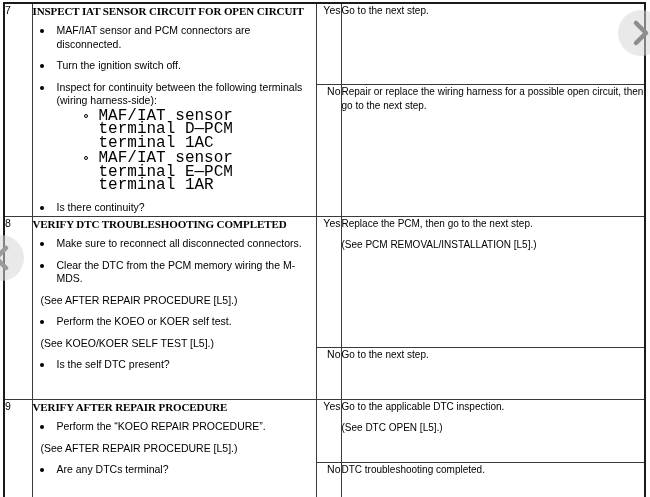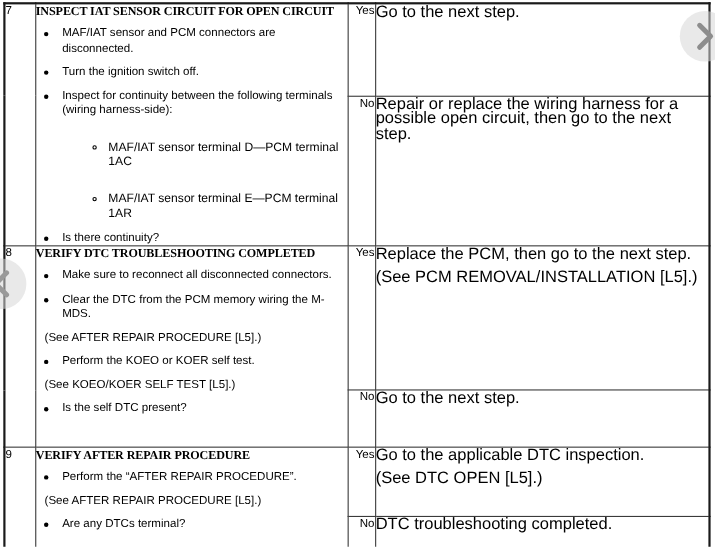--- a/index.html
+++ b/index.html
@@ -102,23 +102,24 @@
     font-size: 10.5px;
     line-height: 13.5px;
     padding-left: 8px;
     margin-top: 8px;
     margin-bottom: 8px;
   }
 
   li.subbullet {
     position: relative;
     padding-left: 21px;
-    font-size: 11px;
-    line-height: 13.5px;
-    margin-top: 20px;
+    font-size: 16px;
+    line-height: 13.5px;
+    margin-top: 2px;
+    font-family: Liberation Mono, monospace;
   }
   li.subbullet > .circ {
     position: absolute;
     left: 6px;
     top: 4px;
     width: 4px;
     height: 4px;
     border: 1px solid #000;
     border-radius: 50%;
     box-sizing: border-box;
@@ -131,21 +132,21 @@
 
   .yn-cell {
     font-size: 10.5px;
     line-height: 13.5px;
     padding: 3px 0 0 3px;
     text-align: right;
     white-space: nowrap;
   }
 
   .res-cell {
-    font-size: 15px;
+    font-size: 10px;
     line-height: 13.5px;
     padding: 3px 4px 4px 5px;
   }
   .res-cell .line2 {
     margin-top: 7px;
   }
 
   
   .nav-arrow {
     position: absolute;
@@ -259,21 +260,21 @@
         </td>
       </tr>
 
       <tr>
         <td class="step-num" rowspan="2">9</td>
         <td class="body-cell" rowspan="2">
           <div class="cell-title">VERIFY AFTER REPAIR PROCEDURE</div>
           <ul class="bl">
             <li class="bullet">
               <span class="dot"></span>
-              <span>Perform the “AFTER REPAIR PROCEDURE”.</span>
+              <span>Perform the “KOEO REPAIR PROCEDURE”.</span>
             </li>
             <li class="note">(See AFTER REPAIR PROCEDURE [L5].)</li>
             <li class="bullet">
               <span class="dot"></span>
               <span>Are any DTCs terminal?</span>
             </li>
           </ul>
         </td>
         <td class="yn-cell" style="height:62px;">Yes</td>
         <td class="res-cell">

